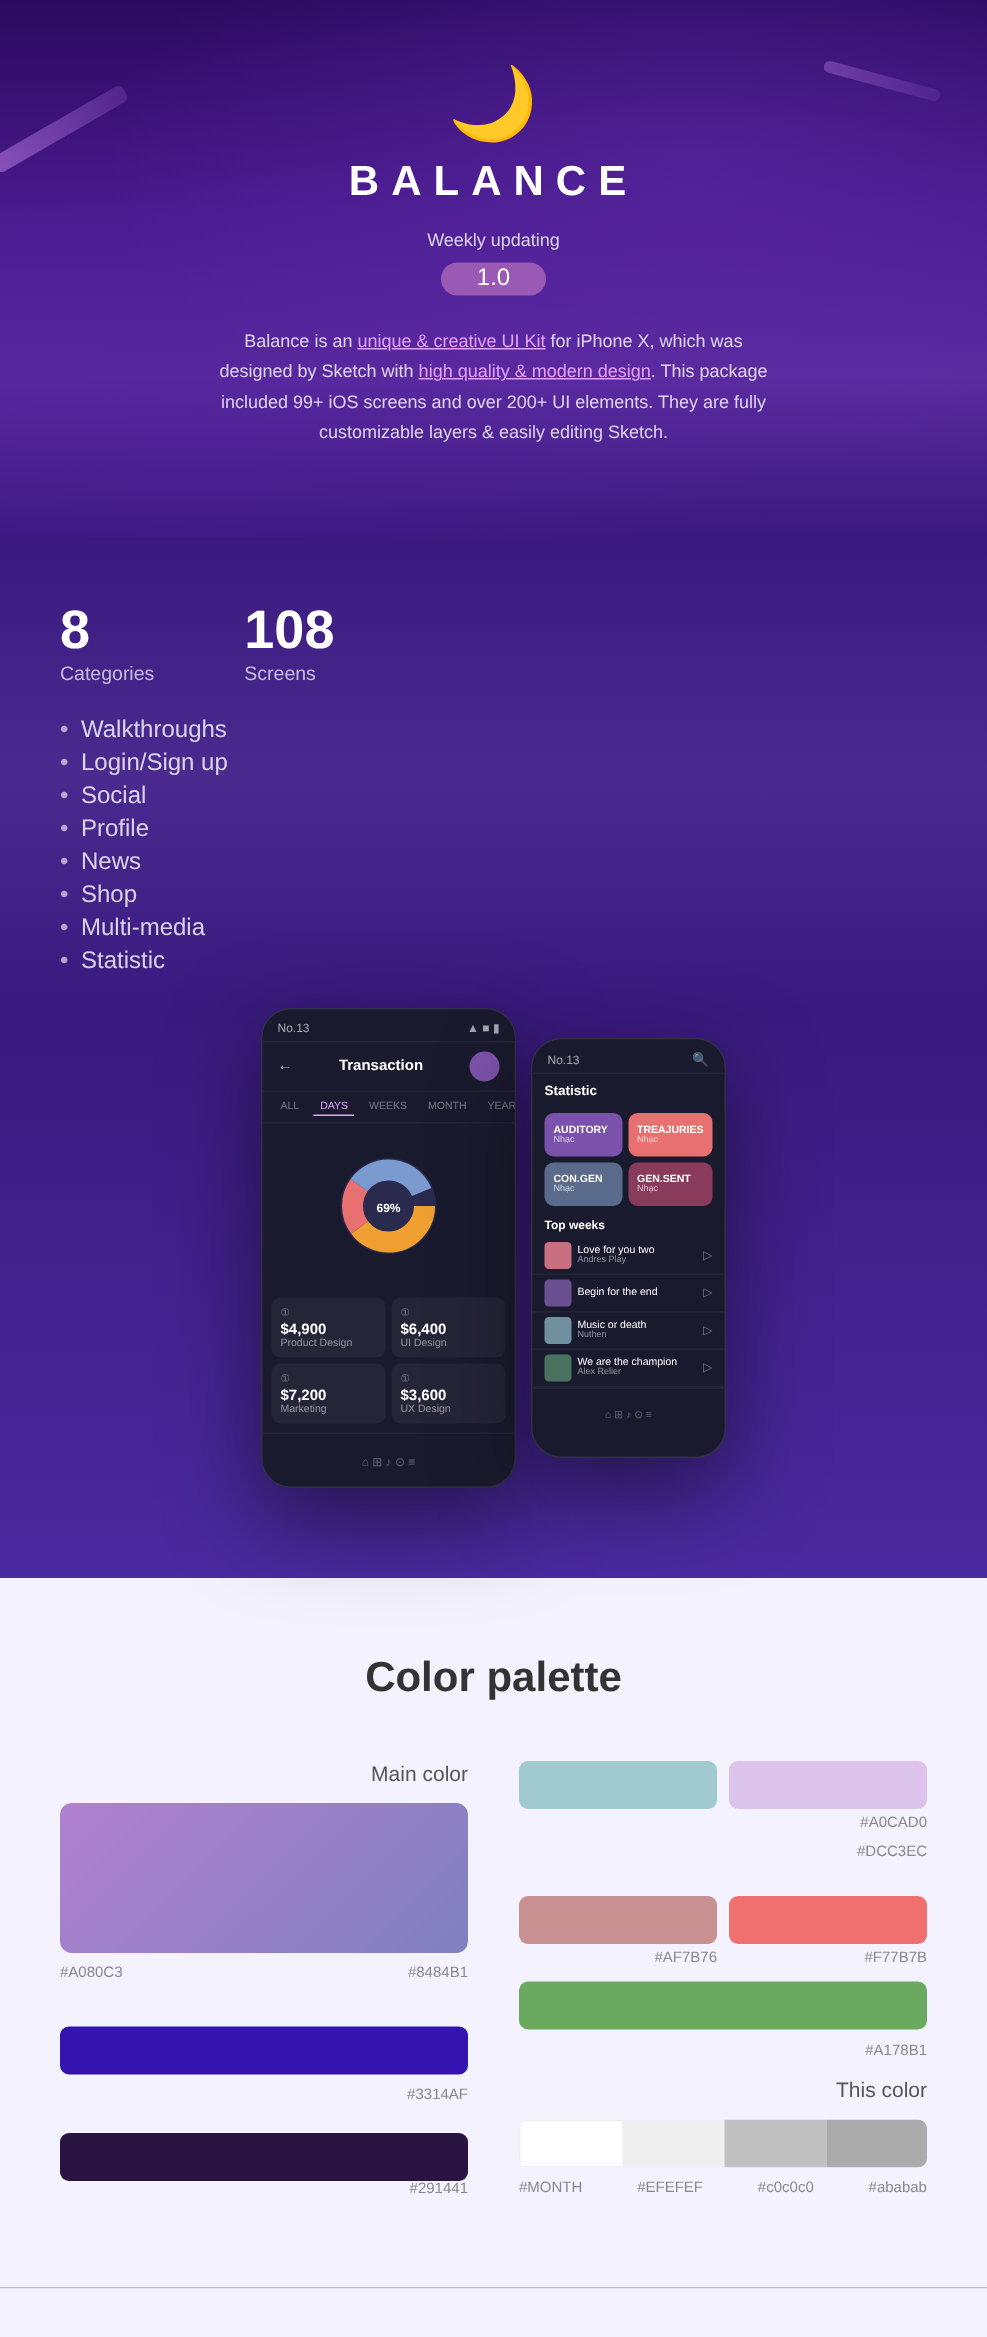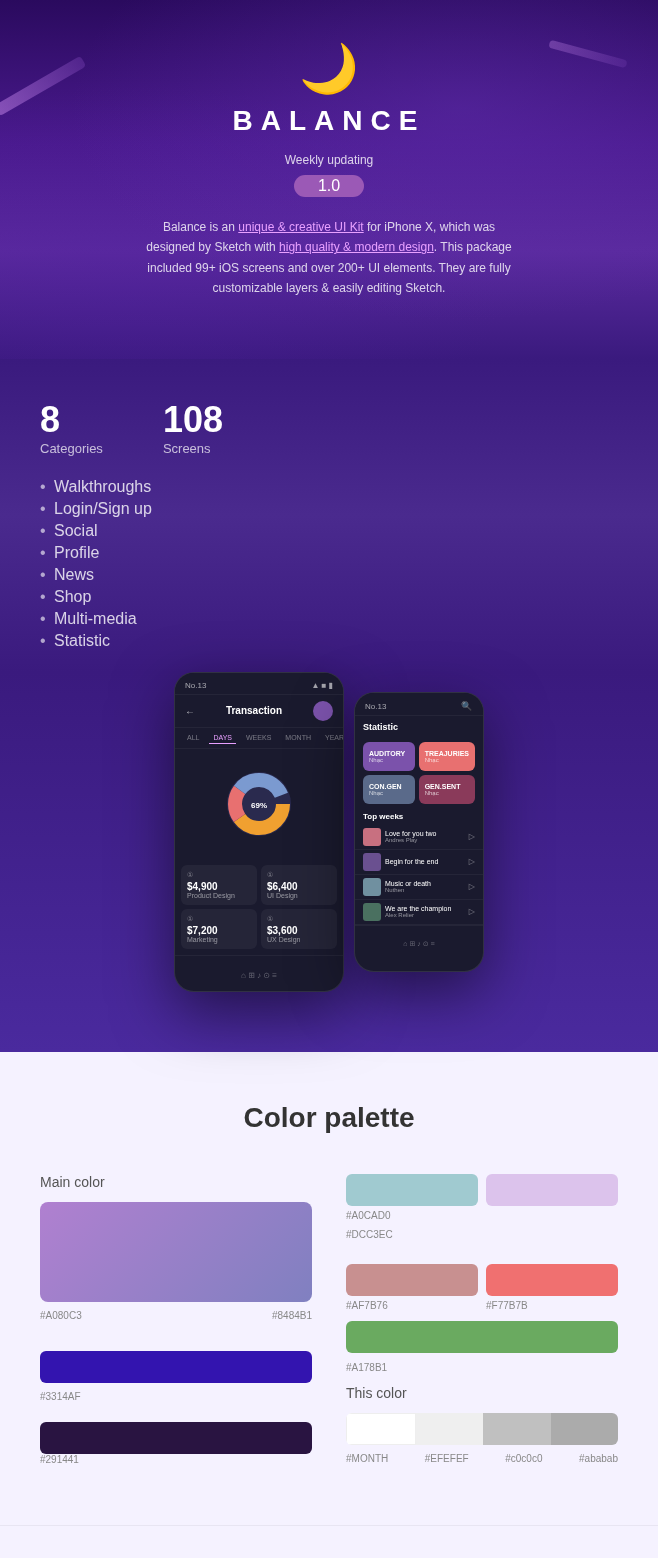--- a/index.html
+++ b/index.html
@@ -274,20 +274,21 @@
     .palette-title {
       text-align: center;
       font-size: 28px;
       font-weight: bold;
       color: #333;
       margin-bottom: 40px;
     }
     .palette-columns {
       display: flex;
       gap: 34px;
+      text-align: right;
     }
     .palette-col {
       flex: 1;
     }
     .palette-col-title {
       font-size: 14px;
       color: #555;
       margin-bottom: 12px;
     }
     .main-color-swatch {

